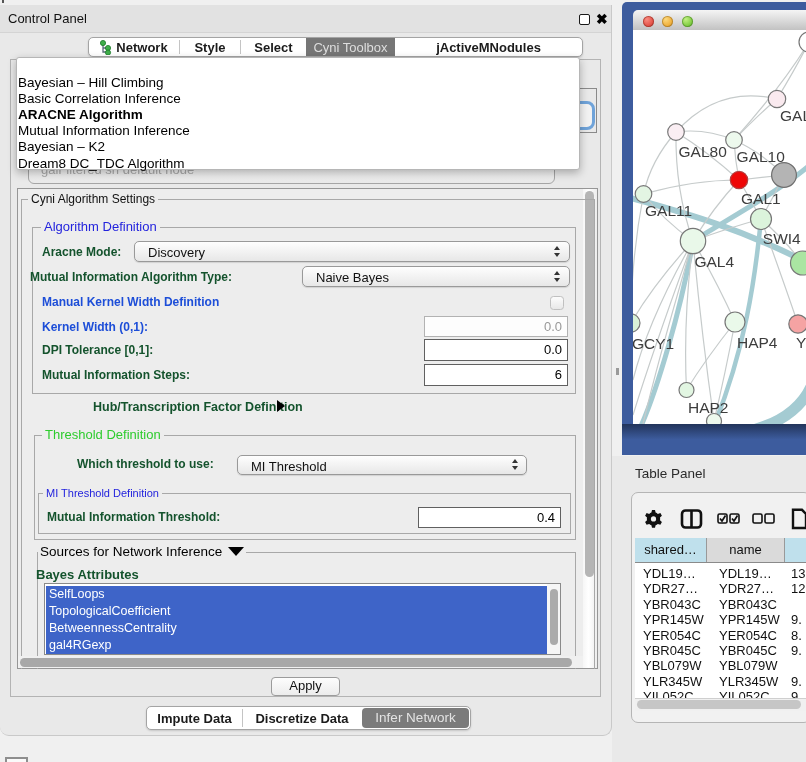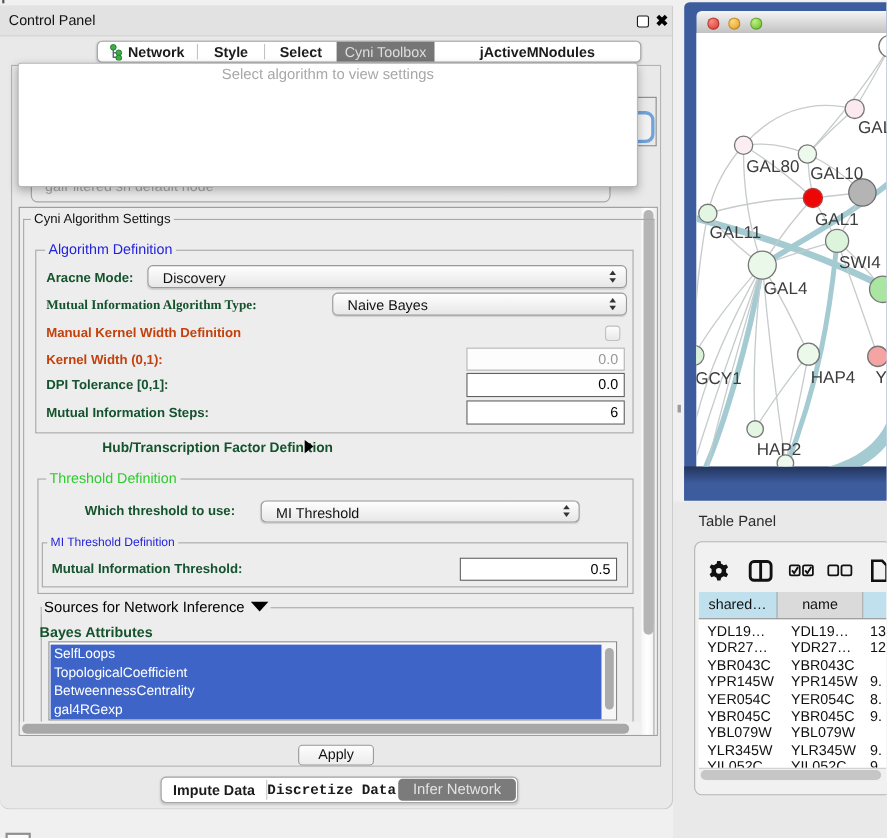--- a/index.html
+++ b/index.html
@@ -1,21 +1,21 @@
 <!DOCTYPE html>
 <html><head>
 <meta charset="utf-8">
 <style>
 html,body{margin:0;padding:0;}
 body{width:806px;height:762px;position:relative;overflow:hidden;
  font-family:"Liberation Sans",sans-serif;background:#f0f0f0;}
 .abs{position:absolute;}
 .b{font-weight:bold;}
 .lbl{position:absolute;font-size:12px;font-weight:bold;color:#14532d;white-space:nowrap;}
-.dis{color:#c2410c;}
+.dis{color:#1d4ed8;}
 .grp{position:absolute;border:1px solid #a8a8a8;}
 .gt{position:absolute;top:-8px;left:6px;background:#ededed;padding:0 3px;
  font-size:12px;white-space:nowrap;line-height:14px;}
 .cbo{position:absolute;border:1px solid #999;border-radius:5px;
  background:linear-gradient(#fefefe,#e7e7e7);box-shadow:0 1px 1px rgba(0,0,0,.12);
  font-size:13px;color:#111;box-sizing:border-box;}
 .cbo .tx{position:absolute;left:13px;top:3px;white-space:nowrap;}
 .arr{position:absolute;width:0;height:0;border-left:3.5px solid transparent;
  border-right:3.5px solid transparent;}
 .au{border-bottom:4.5px solid #333;}
@@ -71,21 +71,21 @@
  </div>
  <div class="grp" style="left:32px;top:227px;width:542px;height:165px;text-align:center;">
   <span class="gt" style="color:#2323dd;left:8px;font-size:13px;">Algorithm Definition</span>
  </div>
  <div class="lbl" style="left:42px;top:245px;">Aracne Mode:</div>
  <div class="cbo" style="left:134px;top:241px;width:436px;height:21px;">
   <span class="tx">Discovery</span>
   <span class="arr au" style="right:9px;top:4px;"></span>
   <span class="arr ad" style="right:9px;top:11px;"></span>
  </div>
- <div class="lbl" style="left:42px;top:270px;font-family:Liberation Serif, serif;">Mutual Information Algorithm Type:</div>
+ <div class="lbl" style="left:30px;top:270px;">Mutual Information Algorithm Type:</div>
  <div class="cbo" style="left:302px;top:266px;width:268px;height:21px;">
   <span class="tx">Naive Bayes</span>
   <span class="arr au" style="right:9px;top:4px;"></span>
   <span class="arr ad" style="right:9px;top:11px;"></span>
  </div>
  <div class="lbl dis" style="left:42px;top:295px;">Manual Kernel Width Definition</div>
  <div class="abs" style="left:550px;top:296px;width:12px;height:12px;border:1px solid #c0c0c0;border-radius:3.5px;background:linear-gradient(#fcfcfc,#e8e8e8);"></div>
  <div class="lbl dis" style="left:42px;top:320px;">Kernel Width (0,1):</div>
  <div class="fld fldd" style="left:424px;top:316px;width:144px;height:21px;">0.0</div>
  <div class="lbl" style="left:42px;top:343px;">DPI Tolerance [0,1]:</div>
@@ -100,42 +100,42 @@
  <div class="lbl" style="left:77px;top:457px;">Which threshold to use:</div>
  <div class="cbo" style="left:237px;top:455px;width:290px;height:20px;">
   <span class="tx">MI Threshold</span>
   <span class="arr au" style="right:8px;top:3px;"></span>
   <span class="arr ad" style="right:8px;top:10px;"></span>
  </div>
  <div class="grp" style="left:38px;top:493px;width:531px;height:39px;">
   <span class="gt" style="color:#2323dd;left:4px;font-size:11px;">MI Threshold Definition</span>
  </div>
  <div class="lbl" style="left:47px;top:510px;">Mutual Information Threshold:</div>
- <div class="fld" style="left:418px;top:507px;width:143px;height:21px;">0.5</div>
+ <div class="fld" style="left:418px;top:507px;width:143px;height:21px;">0.4</div>
  <div class="grp" style="left:37px;top:552px;width:537px;height:116px;border-bottom:none;">
   <span class="gt" style="left:0px;color:#000;font-size:13.5px;padding:0 2px;">Sources for Network Inference <span style="display:inline-block;width:0;height:0;border-left:8px solid transparent;border-right:8px solid transparent;border-top:9px solid #000;vertical-align:0px;margin-left:2px;"></span></span>
  </div>
  <div class="lbl" style="left:36px;top:567px;font-size:13px;">Bayes Attributes</div>
  <div class="abs" style="left:44px;top:583px;width:517px;height:72px;border:1px solid #8a8a8a;background:#fff;box-sizing:border-box;overflow:hidden;">
   <div class="abs" style="left:1px;top:2px;width:501px;height:68px;background:#3e64c8;"></div>
   <div class="abs" style="left:4px;top:2px;color:#fff;font-size:12.5px;line-height:17px;">SelfLoops<br>TopologicalCoefficient<br>BetweennessCentrality<br>gal4RGexp</div>
   <div class="abs" style="left:502px;top:0;width:14px;height:70px;background:#f6f6f6;"></div>
   <div class="abs" style="left:505px;top:5px;width:8px;height:56px;background:#ababab;border-radius:4px;"></div>
  </div>
  <div class="abs" style="left:18px;top:656px;width:565px;height:12px;background:#f0f0f0;"></div>
  <div class="abs" style="left:20px;top:658px;width:552px;height:9px;background:#a8a8a8;border-radius:4.5px;"></div>
   </div>
 
 <div class="abs" style="left:271px;top:677px;width:67px;height:17px;border:1px solid #9b9b9b;border-radius:4px;background:linear-gradient(#fdfdfd,#ececec);text-align:center;font-size:13px;color:#111;line-height:16px;">Apply</div>
 
 <div id="btabs">
  <div class="seg" style="left:146px;top:706px;width:325px;height:24px;">
   <span style="width:95px;text-align:center;">Impute Data</span>
       <span class="sp"></span>
-  <span style="width:118px;font-family:Liberation Mono, monospace;">Discretize Data</span>
+  <span style="width:118px;text-align:center;">Discretize Data</span>
  </div>
  <div class="abs" style="left:362px;top:708px;width:107px;height:20px;background:#7b7b7b;border-radius:4px;color:#e3e3e3;font-size:13.5px;text-align:center;line-height:20px;">Infer Network</div>
 </div>
 <div class="abs" style="left:5px;top:757px;width:19px;height:10px;border:2px solid #8e8e8e;background:#fafafa;"></div>
 
 <div class="abs" style="left:616px;top:368px;width:3px;height:7px;background:#9a9a9a;"></div>
 
 <div id="netwin">
  <div class="abs" style="left:622px;top:2px;width:184px;height:453px;background:#3d5c9e;border-radius:5px 0 0 0;"></div>
  <div class="abs" style="left:622px;top:424px;width:184px;height:31px;background:linear-gradient(#22345a,#3d5c9e 50%);"></div>
@@ -244,15 +244,15 @@
   <div class="abs" style="left:8px;top:28px;line-height:15.4px;">YDL19…<br>YDR27…<br>YBR043C<br>YPR145W<br>YER054C<br>YBR045C<br>YBL079W<br>YLR345W<br>YIL052C</div>
   <div class="abs" style="left:84px;top:28px;line-height:15.4px;">YDL19…<br>YDR27…<br>YBR043C<br>YPR145W<br>YER054C<br>YBR045C<br>YBL079W<br>YLR345W<br>YIL052C</div>
   <div class="abs" style="left:156px;top:28px;line-height:15.4px;">13<br>12<br><br>9.<br>8.<br>9.<br><br>9.<br>9.</div>
   <div class="abs" style="left:0;top:160px;width:171px;height:13px;background:#f0f0f0;border-top:1px solid #cfcfcf;"></div>
   <div class="abs" style="left:2px;top:162px;width:164px;height:9px;background:#c6c6c6;border-radius:4.5px;"></div>
  </div>
 </div>
 
 <div id="popup">
  <div class="abs" style="left:16px;top:57px;width:564px;height:113px;background:#fff;border:1px solid #b6b6b6;border-radius:3px;box-shadow:0 3px 9px rgba(0,0,0,.28);box-sizing:border-box;">
-  <div style="text-align:center;font-size:13.5px;color:#a8a8a8;margin-top:2px;">Select algorithm to view settings</div>
+  <div style="position:absolute;left:1px;top:16.5px;font-size:13.5px;color:#000;line-height:16.2px;white-space:nowrap;">Bayesian – Hill Climbing<br>Basic Correlation Inference<br><span class="b">ARACNE Algorithm</span><br>Mutual Information Inference<br>Bayesian – K2<br>Dream8 DC_TDC Algorithm</div>
  </div>
 </div>
 
 </body></html>

